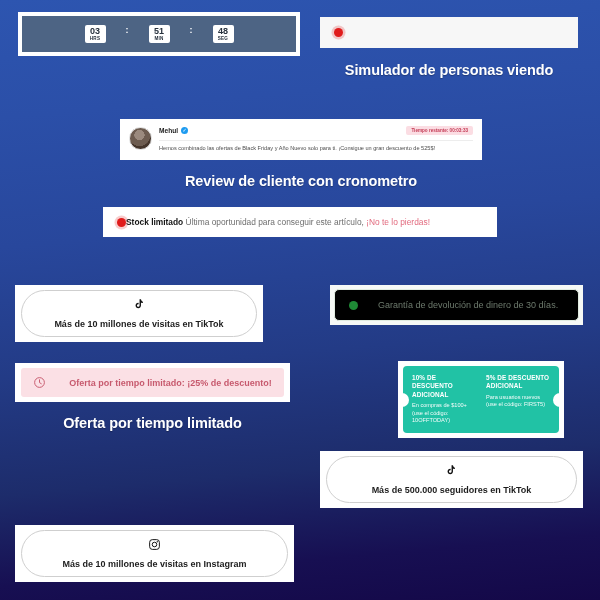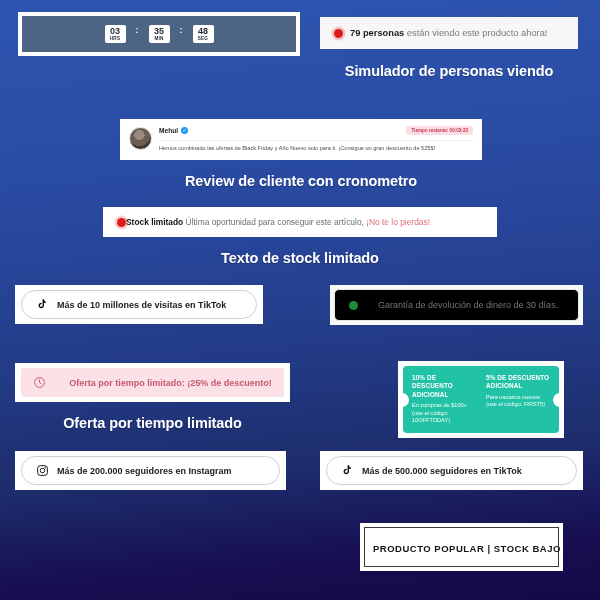--- a/index.html
+++ b/index.html
@@ -37,21 +37,21 @@
     gap: 8px;
     padding: 9px 10px;
   }
   .countdown-text {
     color: #ffffff;
     font-weight: bold;
     font-size: 10.5px;
     letter-spacing: -0.1px;
     white-space: nowrap;
   }
-  .clock-group { display: flex; align-items: flex-start; gap: 10px; }
+  .clock-group { display: flex; align-items: flex-start; gap: 20px; }
   .clock-unit {
     background: #ffffff;
     border-radius: 2px;
     width: 21px;
     padding: 2px 0 1px;
     text-align: center;
     line-height: 1;
   }
   .clock-num { display: block; font-size: 9px; font-weight: bold; color: #27313d; }
   .clock-lbl { display: block; font-size: 4.6px; font-weight: bold; color: #27313d; letter-spacing: .2px; margin-top: 1px; }
@@ -107,20 +107,21 @@
   .stock-text .warn { color: #e26a7e; }
 
   
   .pill-wrap { background: #ffffff; padding: 5px 6px; }
   .pill {
     border: 1px solid #cfcfcf;
     border-radius: 40px;
     background: #ffffff;
     display: flex; align-items: center; gap: 8px;
     padding: 7px 14px;
+    flex-direction: column;
   }
   .pill-text { font-size: 9px; font-weight: bold; color: #1d1d1d; white-space: nowrap; }
   .ico { width: 13px; height: 13px; flex: none; display: block; }
 
   
   .guarantee-wrap { background: #f6f9f6; padding: 4px; }
   .guarantee {
     background: #000000; border: 1px solid #e0ebe0; border-radius: 5px;
     display: flex; align-items: flex-end; gap: 20px;
     padding: 10px 14px;
@@ -171,37 +172,36 @@
   <div class="block" style="left:18px; top:12px; width:282px;">
     <div class="framed">
       <div class="countdown-bar">
         <span class="clock-group">
           <span class="clock-unit">
             <span class="clock-num">03</span>
             <span class="clock-lbl">HRS</span>
           </span>
           <span class="clock-sep">:</span>
           <span class="clock-unit">
-            <span class="clock-num">35</span>
+            <span class="clock-num">51</span>
             <span class="clock-lbl">MIN</span>
           </span>
           <span class="clock-sep">:</span>
           <span class="clock-unit">
             <span class="clock-num">48</span>
             <span class="clock-lbl">SEG</span>
           </span>
         </span>
       </div>
     </div>
   </div>
 
   <div class="block" style="left:320px; top:17px; width:258px;">
     <div class="viewers-card">
       <span class="dot red"></span>
-      <span class="viewers-text"><b>79 personas</b><span> están viendo este producto ahora!</span></span>
     </div>
     <div class="caption" style="margin-top:14px;">Simulador de personas viendo</div>
   </div>
 
   <div class="block" style="left:120px; top:119px; width:362px;">
     <div class="review-card">
       <div class="review-head">
         <div class="avatar"></div>
         <div class="review-body">
           <div class="review-top-row">
@@ -219,21 +219,20 @@
     <div class="caption" style="margin-top:13px;">Review de cliente con cronometro</div>
   </div>
 
   <div class="block" style="left:103px; top:207px; width:394px;">
     <div class="framed-thin">
       <div class="stock-card">
         <span class="dot red"></span>
         <span class="stock-text"><b>Stock limitado</b><span> Última oportunidad para conseguir este artículo,</span><span class="warn"> ¡No te lo pierdas!</span></span>
       </div>
     </div>
-    <div class="caption" style="margin-top:13px;">Texto de stock limitado</div>
   </div>
 
   <div class="block" style="left:15px; top:285px; width:248px;">
     <div class="pill-wrap">
       <div class="pill">
         <svg class="ico" viewBox="0 0 24 24">
           <path fill="#111" d="M16.6 5.8c-1.1-.7-1.8-1.9-1.9-3.3h-2.6v11.4c0 1.3-1.1 2.4-2.4 2.4s-2.4-1.1-2.4-2.4 1.1-2.4 2.4-2.4c.3 0 .5 0 .7.1V9c-.2 0-.5-.1-.7-.1-2.8 0-5 2.2-5 5s2.2 5 5 5 5-2.2 5-5V8.3c1 .7 2.2 1.1 3.5 1.1V6.8c-.6 0-1.2-.3-1.6-.6z"></path>
         </svg>
         <span class="pill-text">Más de 10 millones de visitas en TikTok</span>
       </div>
@@ -271,46 +270,39 @@
         </div>
         <div class="coupon-col">
           <div class="coupon-title">5% DE DESCUENTO ADICIONAL</div>
           <div class="coupon-sub">Para usuarios nuevos (use el código: FIRST5)</div>
         </div>
       </div>
     </div>
     <div class="caption" style="margin-top:13px;">Cupón de descuento</div>
   </div>
 
-  <div class="block" style="left:15px; top:451px; width:271px;">
+
+  <div class="block" style="left:320px; top:451px; width:263px;">
+    <div class="pill-wrap">
+      <div class="pill">
+        <svg class="ico" viewBox="0 0 24 24">
+          <path fill="#111" d="M16.6 5.8c-1.1-.7-1.8-1.9-1.9-3.3h-2.6v11.4c0 1.3-1.1 2.4-2.4 2.4s-2.4-1.1-2.4-2.4 1.1-2.4 2.4-2.4c.3 0 .5 0 .7.1V9c-.2 0-.5-.1-.7-.1-2.8 0-5 2.2-5 5s2.2 5 5 5 5-2.2 5-5V8.3c1 .7 2.2 1.1 3.5 1.1V6.8c-.6 0-1.2-.3-1.6-.6z"></path>
+        </svg>
+        <span class="pill-text">Más de 500.000 seguidores en TikTok</span>
+      </div>
+    </div>
+  </div>
+
+  <div class="block" style="left:15px; top:525px; width:279px;">
     <div class="pill-wrap">
       <div class="pill">
         <svg class="ico" viewBox="0 0 24 24">
           <rect x="3" y="3" width="18" height="18" rx="5" fill="none" stroke="#111" stroke-width="1.8"></rect>
           <circle cx="12" cy="12" r="4.2" fill="none" stroke="#111" stroke-width="1.8"></circle>
           <circle cx="17.1" cy="6.9" r="1.2" fill="#111"></circle>
         </svg>
-        <span class="pill-text">Más de 200.000 seguidores en Instagram</span>
-      </div>
-    </div>
-  </div>
-
-  <div class="block" style="left:320px; top:451px; width:263px;">
-    <div class="pill-wrap">
-      <div class="pill">
-        <svg class="ico" viewBox="0 0 24 24">
-          <path fill="#111" d="M16.6 5.8c-1.1-.7-1.8-1.9-1.9-3.3h-2.6v11.4c0 1.3-1.1 2.4-2.4 2.4s-2.4-1.1-2.4-2.4 1.1-2.4 2.4-2.4c.3 0 .5 0 .7.1V9c-.2 0-.5-.1-.7-.1-2.8 0-5 2.2-5 5s2.2 5 5 5 5-2.2 5-5V8.3c1 .7 2.2 1.1 3.5 1.1V6.8c-.6 0-1.2-.3-1.6-.6z"></path>
-        </svg>
-        <span class="pill-text">Más de 500.000 seguidores en TikTok</span>
-      </div>
-    </div>
-  </div>
-
-
-  <div class="block" style="left:360px; top:523px; width:203px;">
-    <div class="tag-outer">
-      <div class="tag-inner">
-        <span class="tag-text">PRODUCTO POPULAR | STOCK BAJO</span>
-      </div>
-    </div>
-  </div>
+        <span class="pill-text">Más de 10 millones de visitas en Instagram</span>
+      </div>
+    </div>
+  </div>
+
 
 </div>
 
 </body></html>

